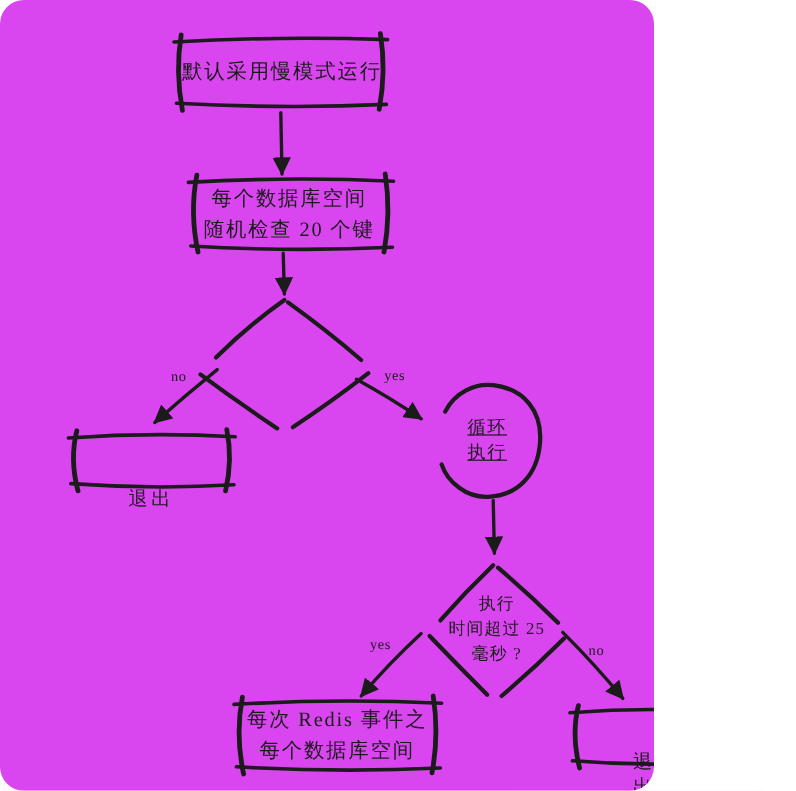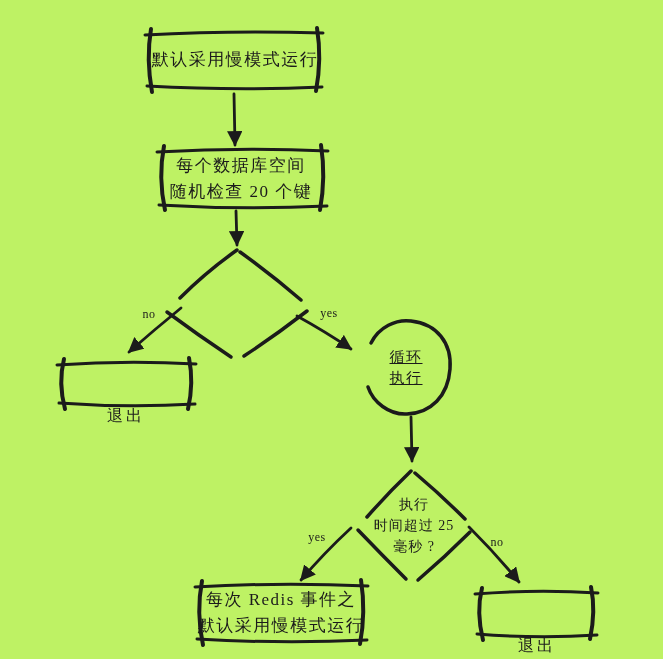--- a/index.html
+++ b/index.html
@@ -2,26 +2,27 @@
 <html><head>
 <meta charset="utf-8">
 <style>
   html, body {
     margin: 0;
     padding: 0;
     background: #ffffff;
   }
   .stage {
     position: relative;
-    width: 663px;
+    width: 545px;
     height: 659px;
-    background: #bef264;
+    background: #d946ef;
     font-family: "Liberation Serif", "DejaVu Serif", serif;
     color: #1b1b1b;
     overflow: hidden;
+    border-radius: 20px;
   }
   .stage svg {
     position: absolute;
     left: 0;
     top: 0;
   }
   .ink {
     stroke: #1b1b1b;
     fill: none;
     stroke-linecap: round;
@@ -152,21 +153,21 @@
   <div class="label terminal-label" style="left:126px; top:384px;">退出</div>
 
   <div class="label loop-label" style="left:406px; top:368px;">循环
 执行</div>
 
   <div class="label decision-label" style="left:414px; top:525px;">执行
 时间超过 25
 毫秒 ?</div>
 
   <div class="label node-label" style="left:281px; top:613px;">每次 Redis 事件之
-默认采用慢模式运行</div>
+每个数据库空间</div>
 
   <div class="label terminal-label" style="left:537px; top:614px;">退出</div>
 
   <div class="label edge-label" style="left:149px; top:314px;">no</div>
 
   <div class="label edge-label" style="left:329px; top:313px;">yes</div>
 
   <div class="label edge-label" style="left:317px; top:537px;">yes</div>
 
   <div class="label edge-label" style="left:497px; top:542px;">no</div>

